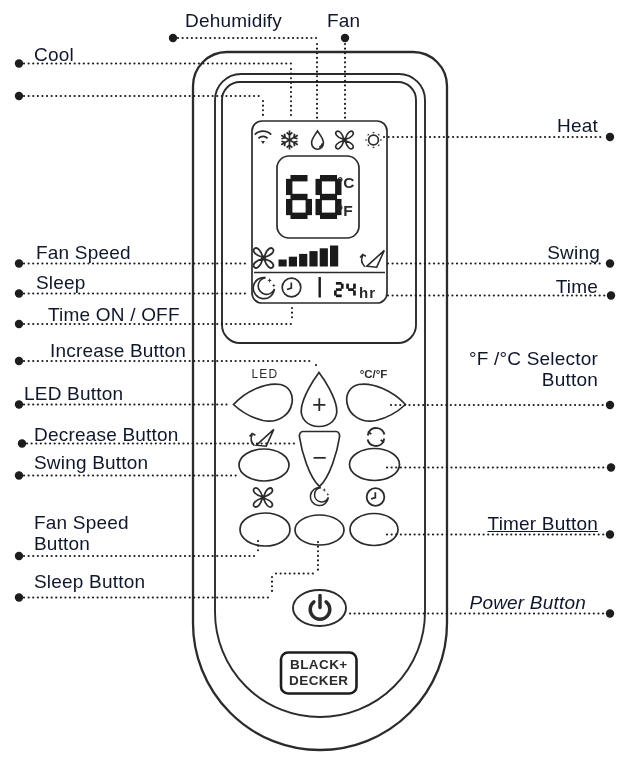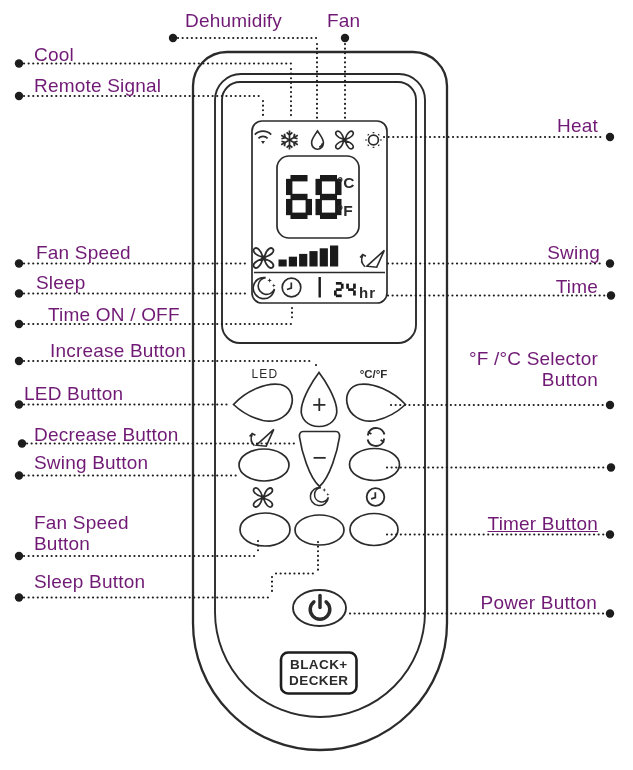--- a/index.html
+++ b/index.html
@@ -1,19 +1,19 @@
 <!DOCTYPE html>
 <html><head>
 <meta charset="utf-8">
 <style>
   html,body{margin:0;padding:0;background:#fff;}
   .stage{position:relative;width:633px;height:770px;background:#fff;overflow:hidden;
          font-family:"Liberation Sans",sans-serif;}
   .stage svg{position:absolute;left:0;top:0;}
-  .label{position:absolute;font-size:19px;line-height:21px;color:#701a75;
+  .label{position:absolute;font-size:19px;line-height:21px;color:#0f172a;
          letter-spacing:.2px;white-space:nowrap;}
   .label.r{text-align:right;}
   text{font-family:"Liberation Sans",sans-serif;fill:#2b2b2b;}
 </style>
 </head>
 <body>
 
 <div class="stage">
 
 <svg width="633" height="770" viewBox="0 0 633 770">
@@ -264,36 +264,35 @@
     <g>
       <path d="M350,613.5 H604"></path>
           <circle cx="610" cy="613.5" r="4.2" fill="#1d1d1d" stroke="none"></circle>
     </g>
   </g>
 </svg>
 
 <div class="label" style="left:185px;top:10px;">Dehumidify</div>
 <div class="label" style="left:327px;top:10px;">Fan</div>
 <div class="label" style="left:34px;top:44px;">Cool</div>
-<div class="label" style="left:34px;top:75px;">Remote Signal</div>
 <div class="label r" style="right:35px;top:115px;">Heat</div>
 <div class="label" style="left:36px;top:242px;">Fan Speed</div>
 <div class="label r" style="right:33px;top:242px;">Swing</div>
 <div class="label" style="left:36px;top:272px;">Sleep</div>
 <div class="label r" style="right:35px;top:276px;">Time</div>
 <div class="label" style="left:48px;top:304px;">Time ON / OFF</div>
 <div class="label" style="left:50px;top:340px;">Increase Button</div>
 <div class="label" style="left:24px;top:383px;">LED Button</div>
 <div class="label r" style="right:35px;top:348px;">
   <span>°F /°C Selector</span><br>
   <span>Button</span>
 </div>
 <div class="label" style="left:34px;top:424px;">Decrease Button</div>
 <div class="label" style="left:34px;top:452px;">Swing Button</div>
 <div class="label" style="left:34px;top:512px;">
   <span>Fan Speed</span><br>
   <span>Button</span>
 </div>
 <div class="label r" style="right:35px;top:513px;text-decoration:underline;">Timer Button</div>
 <div class="label" style="left:34px;top:571px;">Sleep Button</div>
-<div class="label r" style="right:36px;top:592px;">Power Button</div>
+<div class="label r" style="right:47px;top:592px;font-style:italic;">Power Button</div>
 
 </div>
 
 </body></html>

